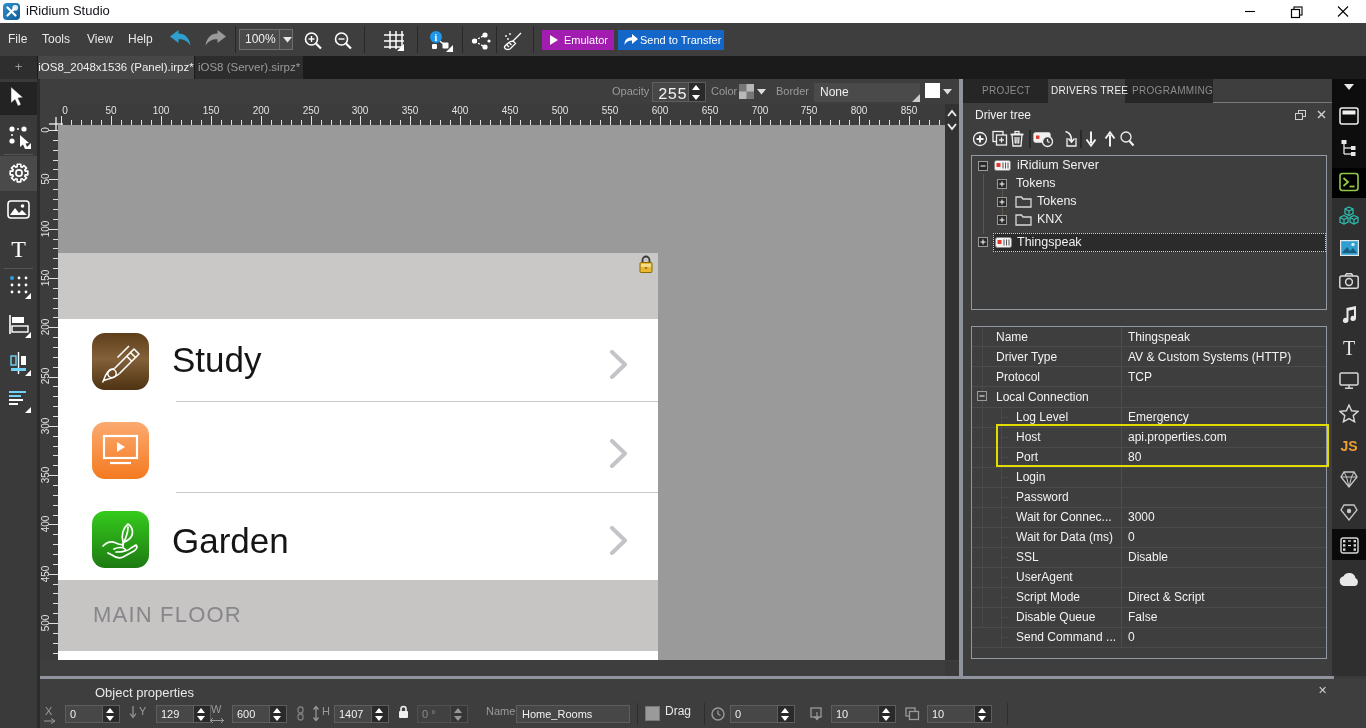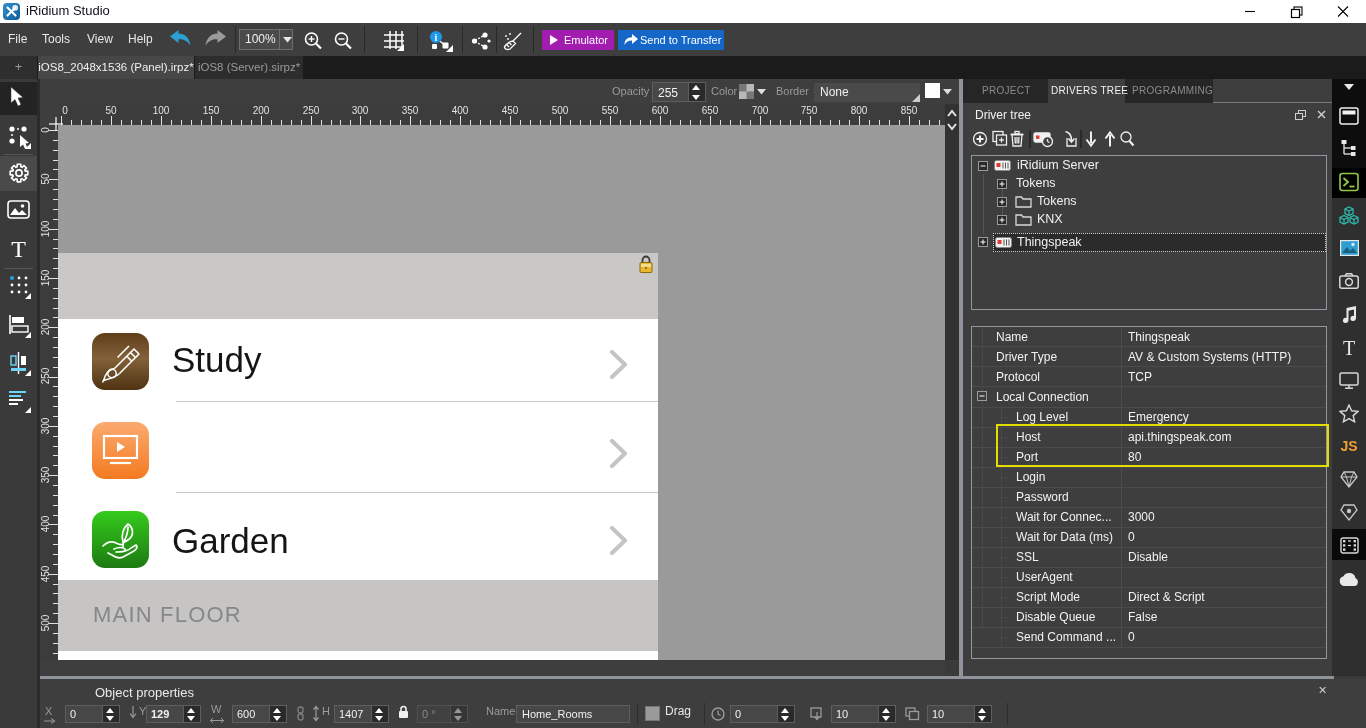--- a/index.html
+++ b/index.html
@@ -231,21 +231,21 @@
       <line x1="1" y1="15" x2="10" y2="15" stroke="#fff"></line>
     </g>
     <path d="M24 26 L24 20 L18 26 Z" fill="#fff" transform="translate(-1,-2)"></path>
   </svg>
 </div>
 
 <div class="a" id="canvascol" style="left:40px;top:79px;width:920px;height:597px;background:#3e3e3e;">
 
   <div class="a lbl" style="left:572px;top:6px;">Opacity</div>
   <div class="fld" style="left:612px;top:3px;width:54px;height:20px;">
-    <div class="a" style="left:5px;top:3px;font-size:12px;">255</div>
+    <div class="a" style="left:5px;top:3px;font-size:16px;font-family:Liberation Mono, monospace;">255</div>
     <span class="spin"></span>
   </div>
   <div class="a lbl" style="left:671px;top:6px;">Color</div>
   <svg class="a" style="left:699px;top:5px" width="15" height="15" viewBox="0 0 15 15">
     <rect width="15" height="15" fill="#b8b8b8"></rect>
       <rect width="7.5" height="7.5" fill="#777"></rect>
       <rect x="7.5" y="7.5" width="7.5" height="7.5" fill="#777"></rect>
   </svg>
   <svg class="a" style="left:717px;top:10px" width="9" height="6" viewBox="0 0 9 6">
       <path d="M0 0 L9 0 L4.5 5.5 Z" fill="#ddd"></path>
@@ -685,21 +685,21 @@
     <div class="a" style="left:24px;top:62.6px;">Local Connection</div>
     <div class="a" style="left:0;top:99.5px;width:354px;height:1px;background:#4b4b4b;"></div>
     <div class="a" style="left:29px;top:79.5px;width:1px;height:20.1px;background:#55504a;opacity:0.55;"></div>
     <div class="a" style="left:29px;top:89.5px;width:8px;height:1px;background:#55504a;opacity:0.55;"></div>
     <div class="a" style="left:44px;top:82.7px;">Log Level</div>
     <div class="a" style="left:156px;top:82.7px;">Emergency</div>
     <div class="a" style="left:0;top:119.5px;width:354px;height:1px;background:#4b4b4b;"></div>
     <div class="a" style="left:29px;top:99.5px;width:1px;height:20.1px;background:#55504a;opacity:0.55;"></div>
     <div class="a" style="left:29px;top:109.5px;width:8px;height:1px;background:#55504a;opacity:0.55;"></div>
     <div class="a" style="left:44px;top:102.7px;">Host</div>
-    <div class="a" style="left:156px;top:102.7px;">api.thingspeak.com</div>
+    <div class="a" style="left:156px;top:102.7px;">api.properties.com</div>
     <div class="a" style="left:0;top:139.6px;width:354px;height:1px;background:#4b4b4b;"></div>
     <div class="a" style="left:29px;top:119.6px;width:1px;height:20.1px;background:#55504a;opacity:0.55;"></div>
     <div class="a" style="left:29px;top:129.6px;width:8px;height:1px;background:#55504a;opacity:0.55;"></div>
     <div class="a" style="left:44px;top:122.8px;">Port</div>
     <div class="a" style="left:156px;top:122.8px;">80</div>
     <div class="a" style="left:0;top:159.7px;width:354px;height:1px;background:#4b4b4b;"></div>
     <div class="a" style="left:29px;top:139.6px;width:1px;height:20.1px;background:#55504a;opacity:0.55;"></div>
     <div class="a" style="left:29px;top:149.6px;width:8px;height:1px;background:#55504a;opacity:0.55;"></div>
     <div class="a" style="left:44px;top:142.8px;">Login</div>
     <div class="a" style="left:0;top:179.7px;width:354px;height:1px;background:#4b4b4b;"></div>
@@ -855,21 +855,21 @@
       <path d="M0 3 L10 3 M7 0.5 L11 3 L7 5.5" stroke="#9a9a9a" fill="none"></path>
     </svg>
   <div class="fld" style="left:25px;top:26px;width:55px;height:18px;">
       <div class="a" style="left:4px;top:2px;">0</div>
       <span class="spin"></span>
     </div>
   <svg class="a" style="left:89px;top:27px" width="8" height="14" viewBox="0 0 8 14">
       <path d="M4 0 L4 10 M1 7.5 L4 11.5 L7 7.5" stroke="#9a9a9a" fill="none" stroke-width="1.2"></path>
     </svg>
   <div class="a lbl" style="left:99px;top:26px;">Y</div>
-  <div class="fld" style="left:106px;top:26px;width:55px;height:18px;font-weight:bold;">
+  <div class="fld" style="left:116px;top:26px;width:55px;height:18px;">
       <div class="a" style="left:4px;top:2px;">129</div>
       <span class="spin"></span>
     </div>
   <div class="a lbl" style="left:171px;top:24px;">W</div>
   <svg class="a" style="left:169px;top:38px" width="16" height="7" viewBox="0 0 16 7">
       <path d="M1 3.5 L15 3.5 M4 1 L1.5 3.5 L4 6 M12 1 L14.5 3.5 L12 6" stroke="#9a9a9a" fill="none"></path>
     </svg>
   <div class="fld" style="left:192px;top:26px;width:55px;height:18px;">
       <div class="a" style="left:4px;top:2px;">600</div>
       <span class="spin"></span>

